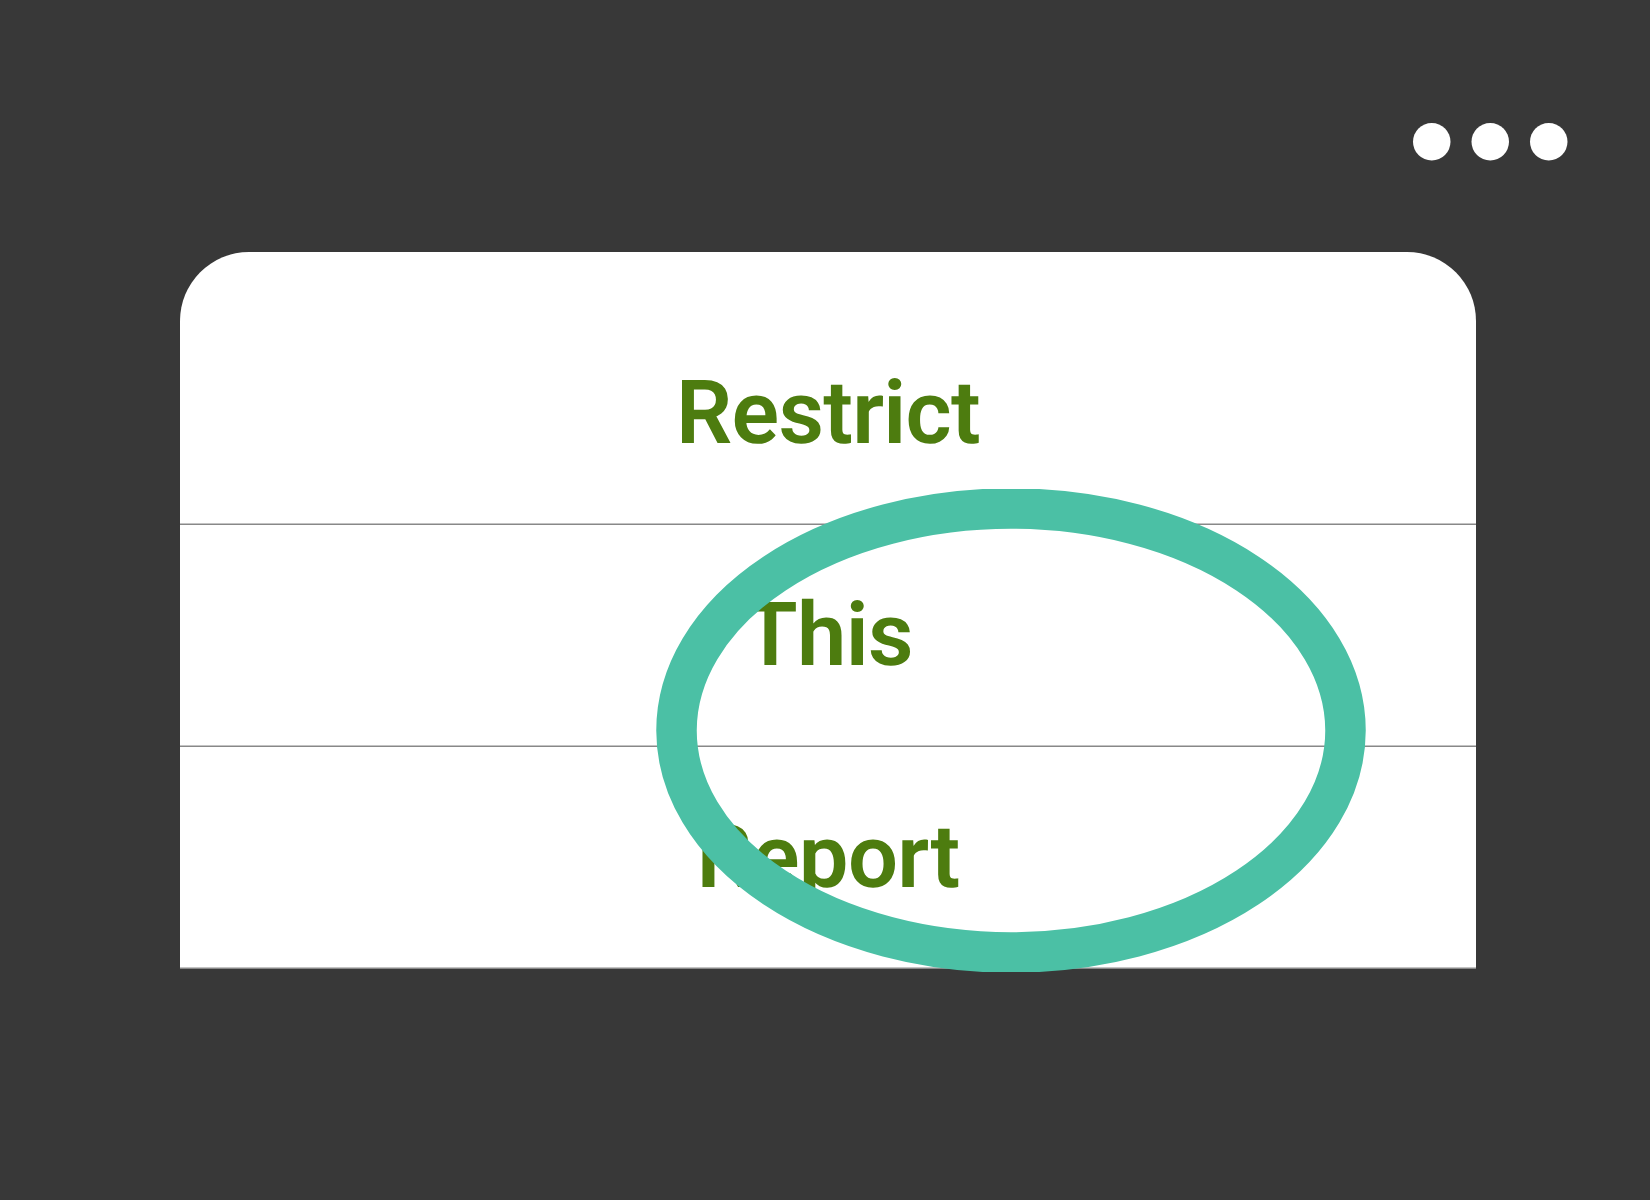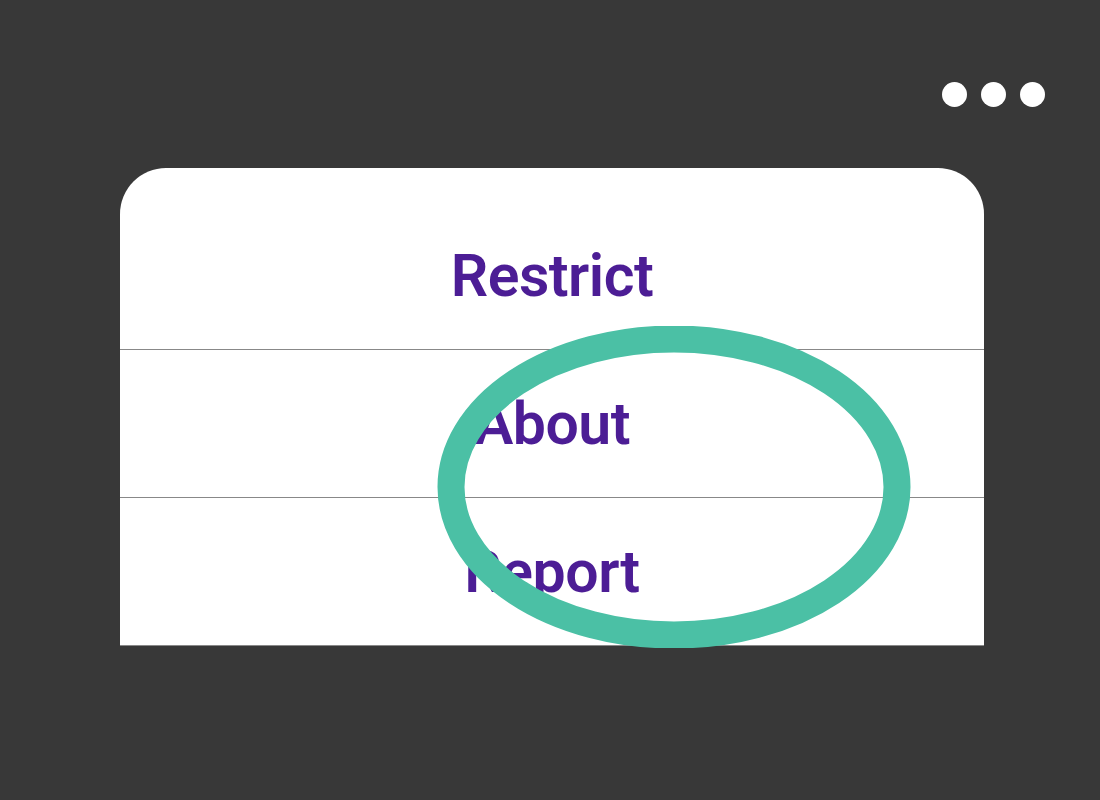--- a/index.html
+++ b/index.html
@@ -33,21 +33,21 @@
       border-radius: 46px 46px 0 0;
       overflow: visible;
     }
     .menu-item {
       height: 148px;
       display: flex;
       align-items: center;
       justify-content: center;
       font-size: 59px;
       font-weight: 600;
-      color: #4c1d95;
+      color: #4d7c0f;
       border-bottom: 1.5px solid #888888;
       letter-spacing: -0.5px;
     }
     .menu-item.first {
       height: 182px;
       padding-top: 34px;
       border-top: none;
     }
     .menu-item.last {
       border-bottom: none;
@@ -69,21 +69,21 @@
   <div class="dot"></div>
   <div class="dot"></div>
   <div class="dot"></div>
 </div>
 
 <div class="menu-card">
   <div class="menu-item first">
     <span>Restrict</span>
   </div>
   <div class="menu-item">
-    <span>About</span>
+    <span>This</span>
   </div>
   <div class="menu-item">
     <span>Report</span>
   </div>
 
   <svg class="highlight-ellipse" viewBox="0 0 476 322">
     <ellipse cx="238" cy="161" rx="223" ry="148" fill="none" stroke="#4bc0a5" stroke-width="27"></ellipse>
   </svg>
 </div>
 

